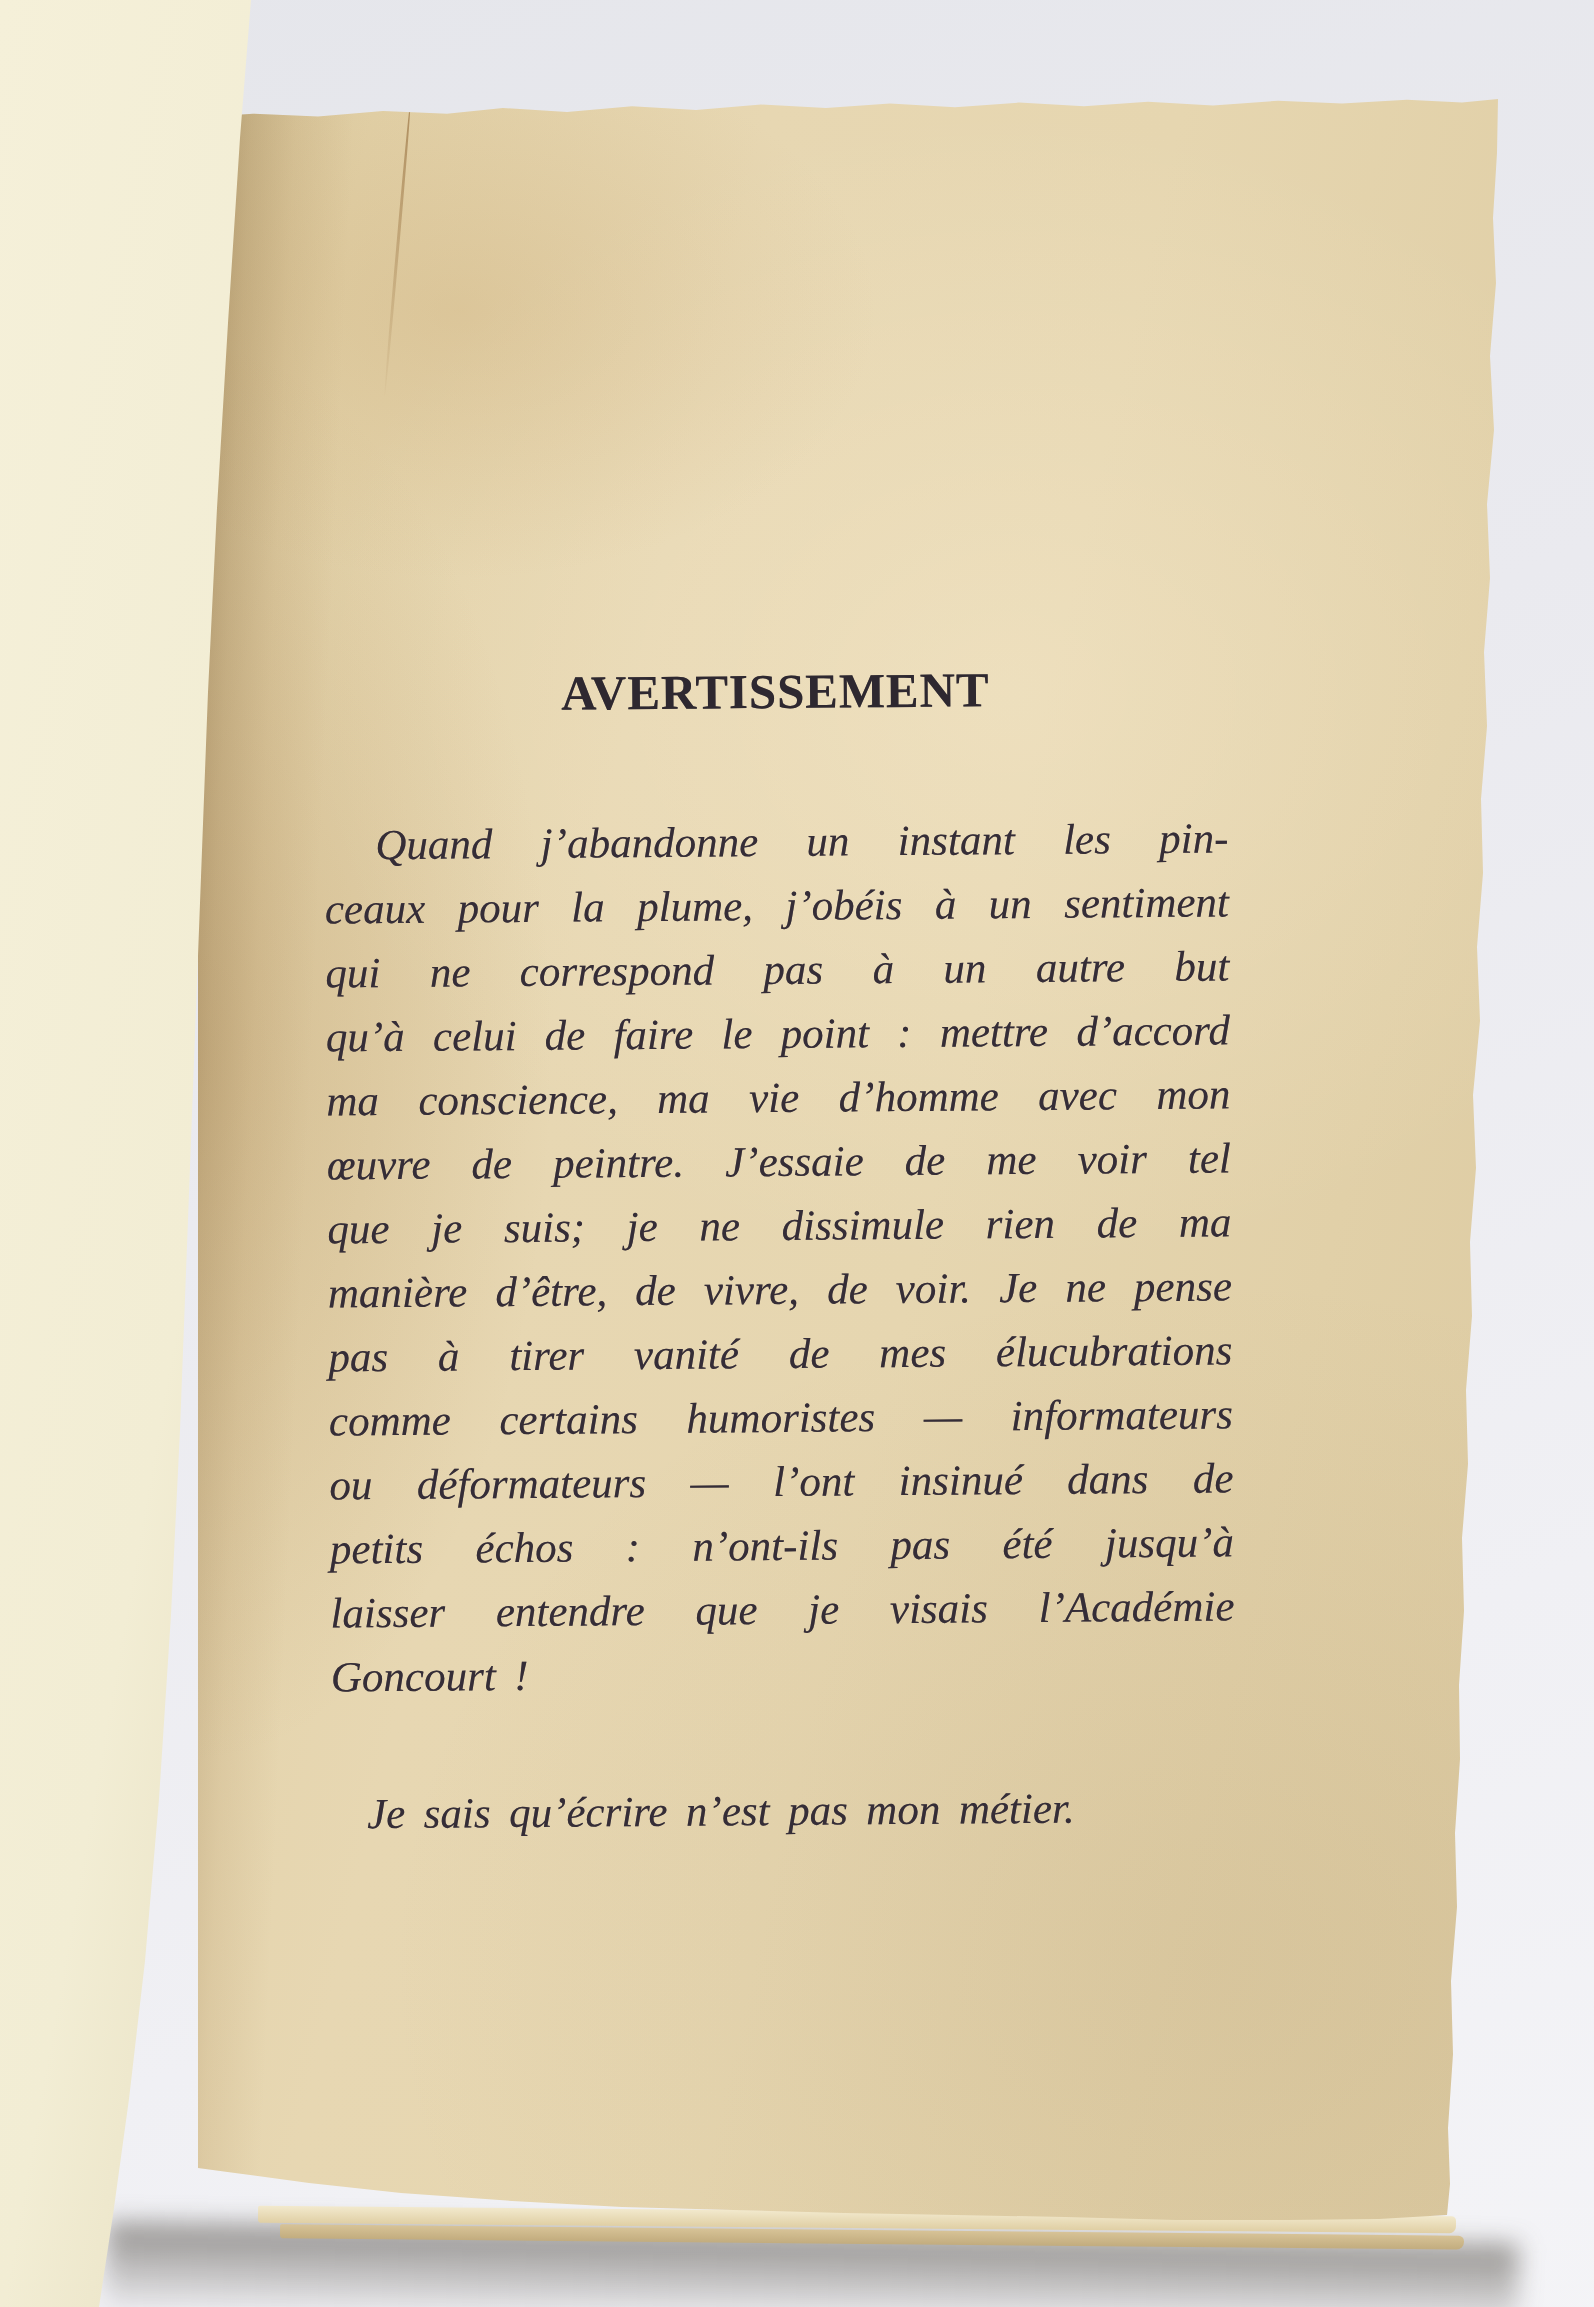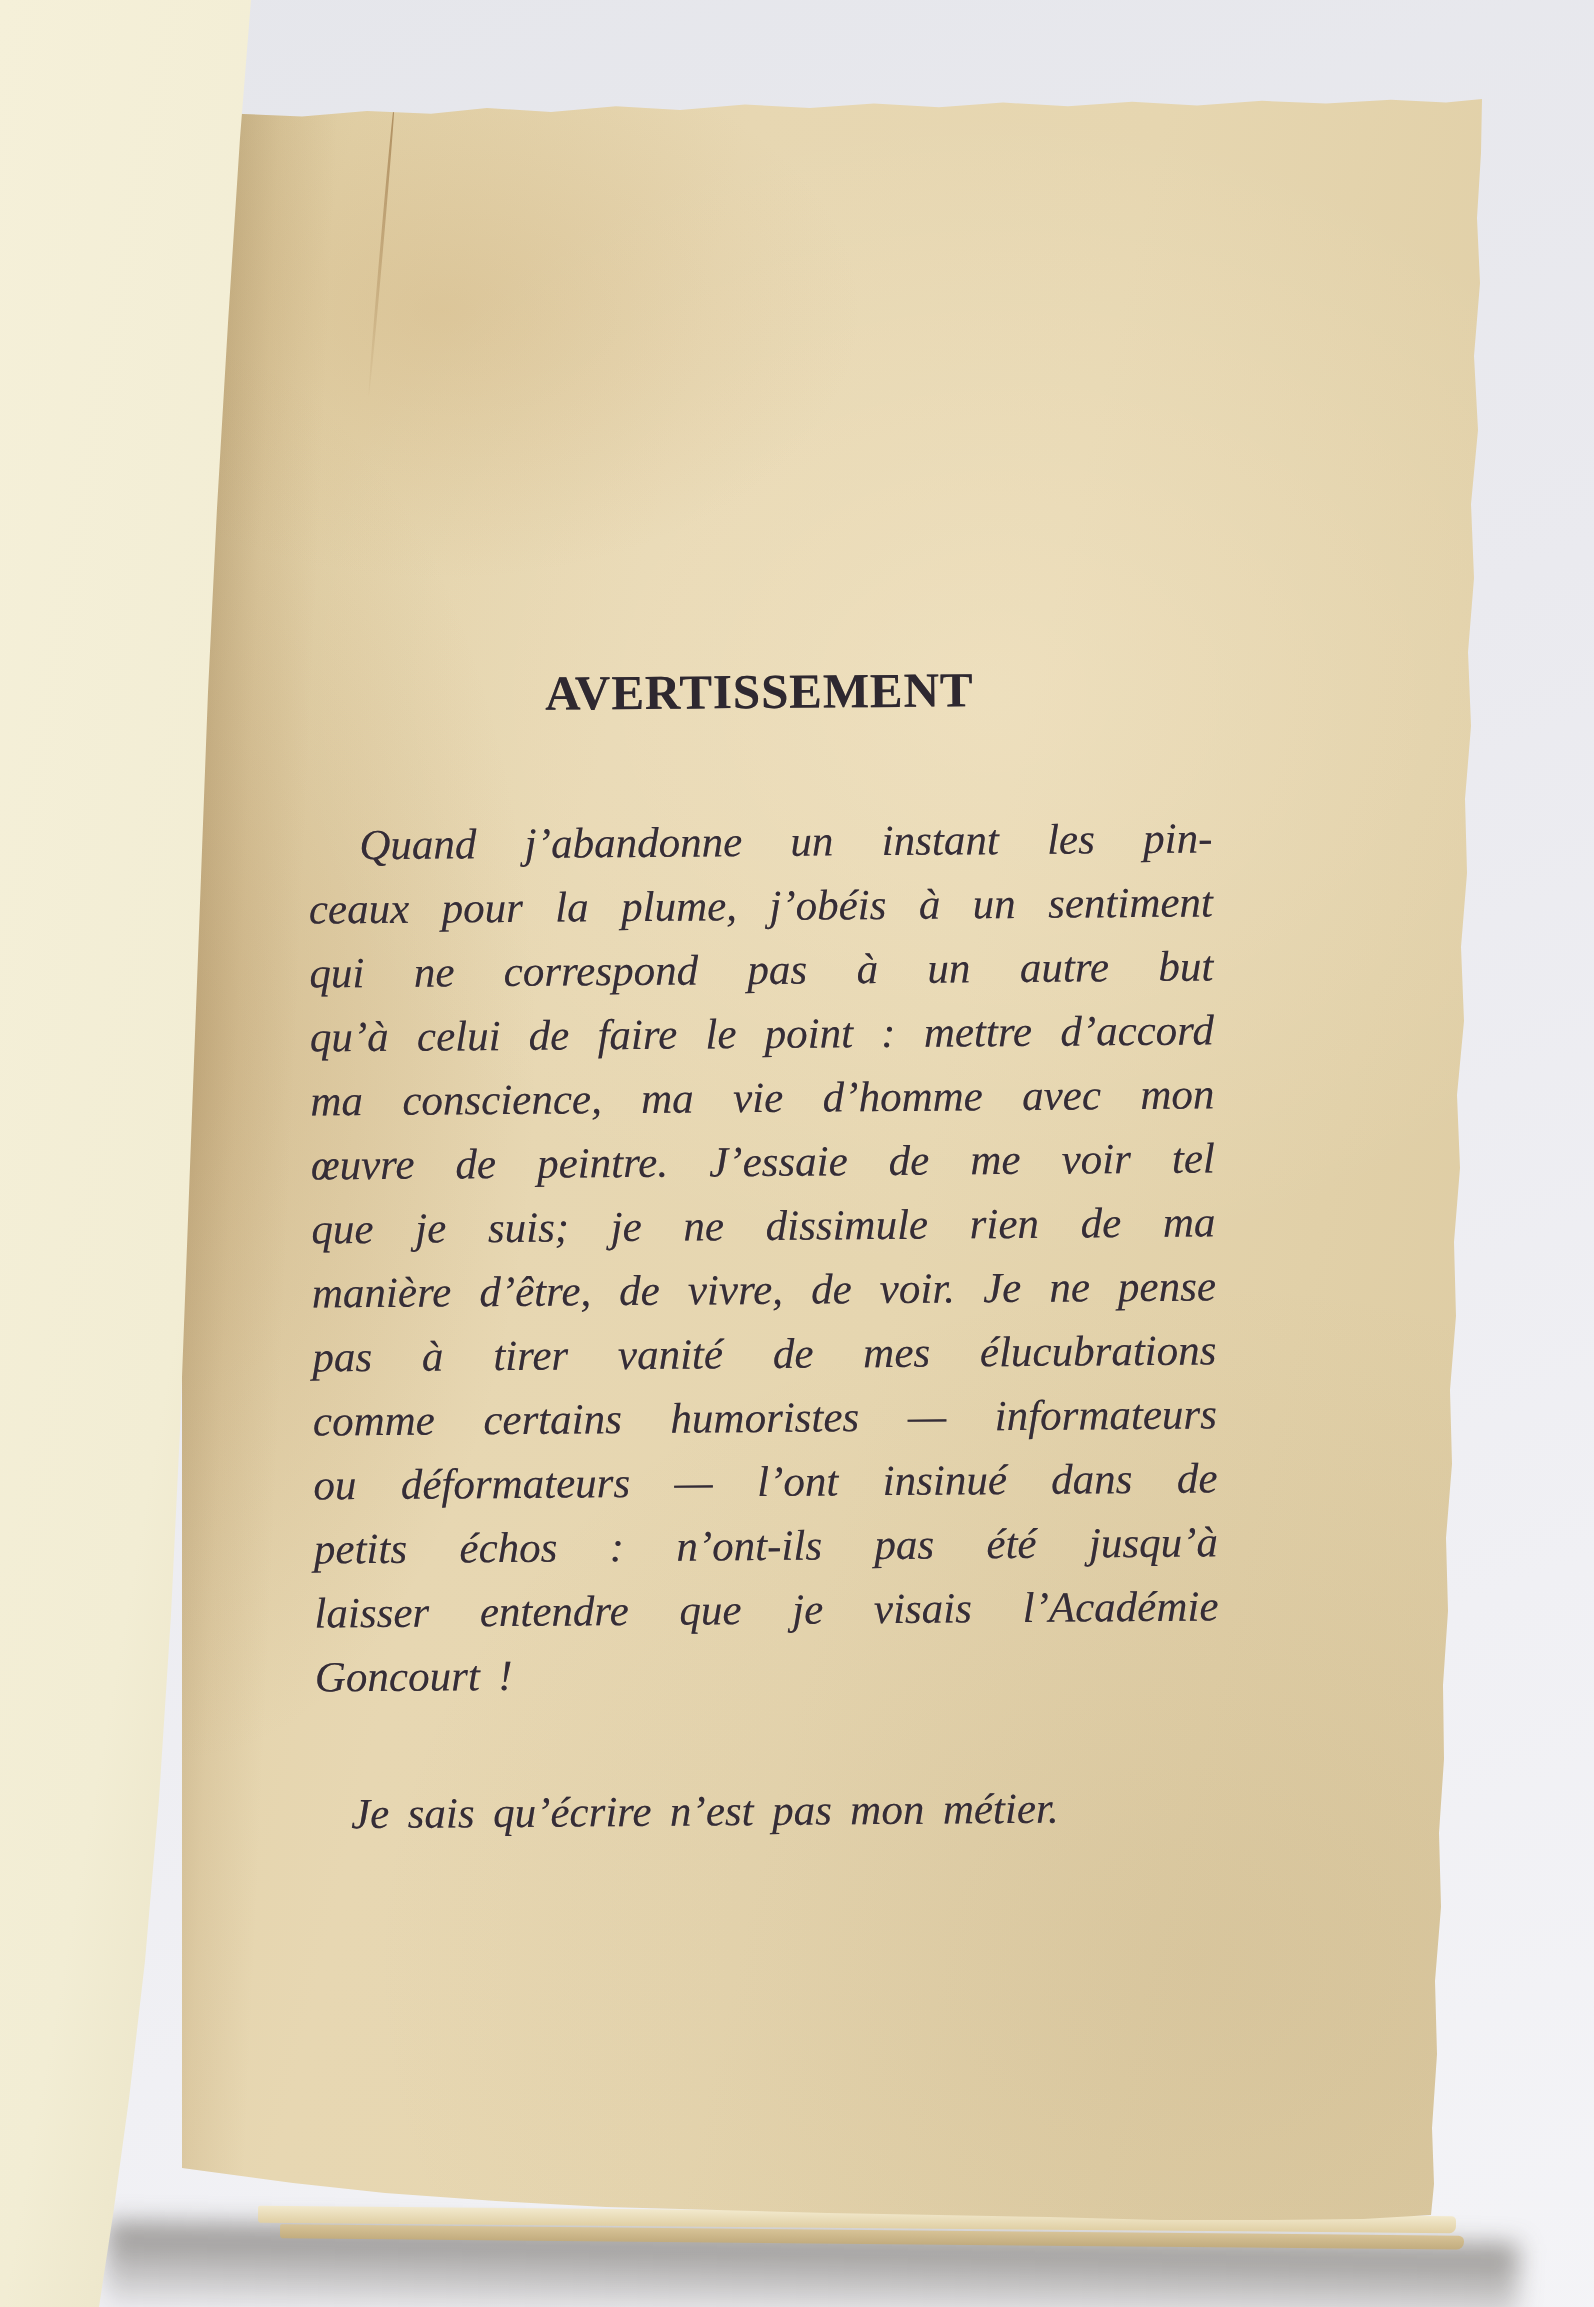--- a/index.html
+++ b/index.html
@@ -24,21 +24,21 @@
     transform: rotate(0.5deg); border-radius: 1.8px 4.6px 6.5px 3.7px; z-index: 2;
   }
   .leaf-dark {
     position: absolute; left: 280px; top: 2230px; width: 1184px; height: 14px;
     background: linear-gradient(180deg, #d7c397, #c2ac7e);
     transform: rotate(0.55deg); border-radius: 1.8px 5.5px 7.4px 3.7px; z-index: 2;
   }
 
   
   .page-main {
-    position: absolute; left: 182px; top: 98px; width: 1301px; height: 2122px; z-index: 3;
+    position: absolute; left: 198px; top: 98px; width: 1301px; height: 2122px; z-index: 3;
     background:
       radial-gradient(194px 12px at 13% 0%,  rgba(125,78,28,0.50), rgba(125,78,28,0) 70%),
       radial-gradient(138px 9.2px at 27% 0%,  rgba(125,78,28,0.30), rgba(125,78,28,0) 70%),
       radial-gradient(646px 415px at 20% 10%, rgba(190,150,90,0.22), rgba(190,150,90,0) 65%),
       radial-gradient(508px 1015px at 0% 45%, rgba(165,125,70,0.25), rgba(165,125,70,0) 70%),
       radial-gradient(1015px 831px at 62% 28%, rgba(255,244,220,0.30), rgba(255,244,220,0) 70%),
       radial-gradient(1107px 923px at 78% 88%, rgba(140,110,65,0.10), rgba(140,110,65,0) 75%),
       linear-gradient(103deg, #d8c69a 0%, #e2d1a8 10%, #e7d7b2 32%, #e6d6b0 55%, #e1d0a8 78%, #dccaa1 100%);
     clip-path: polygon(
       0px 19.4px,55px 15.7px,120px 18.5px,185px 13px,249px 15.7px,305px 10px,369px 14px,

